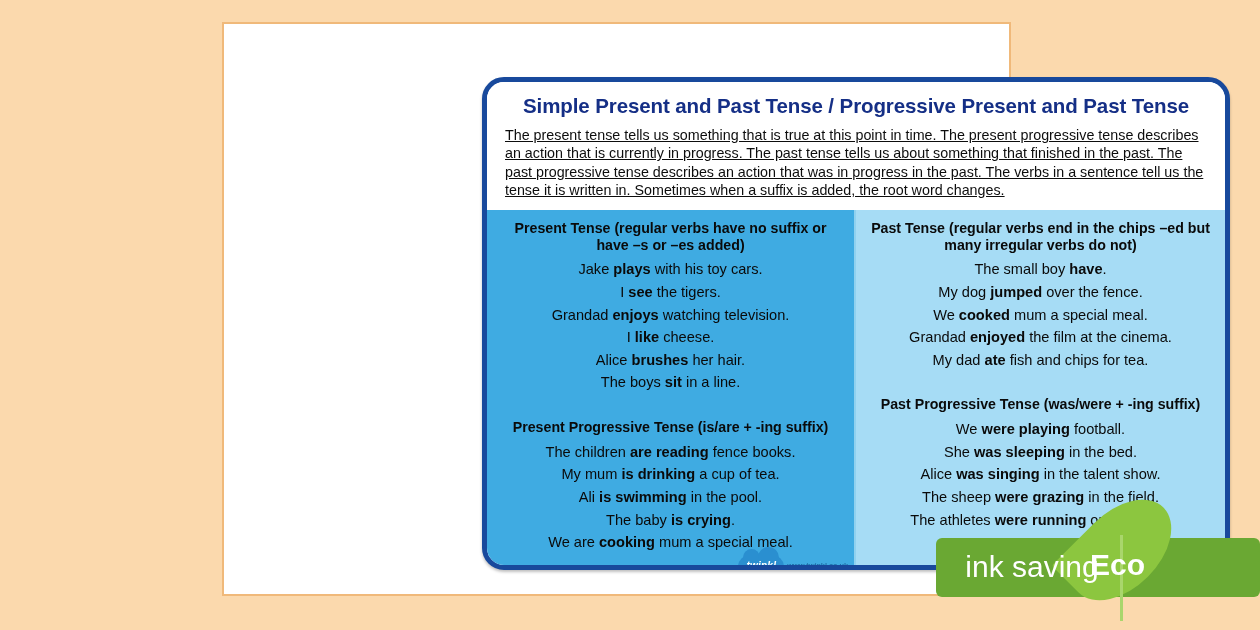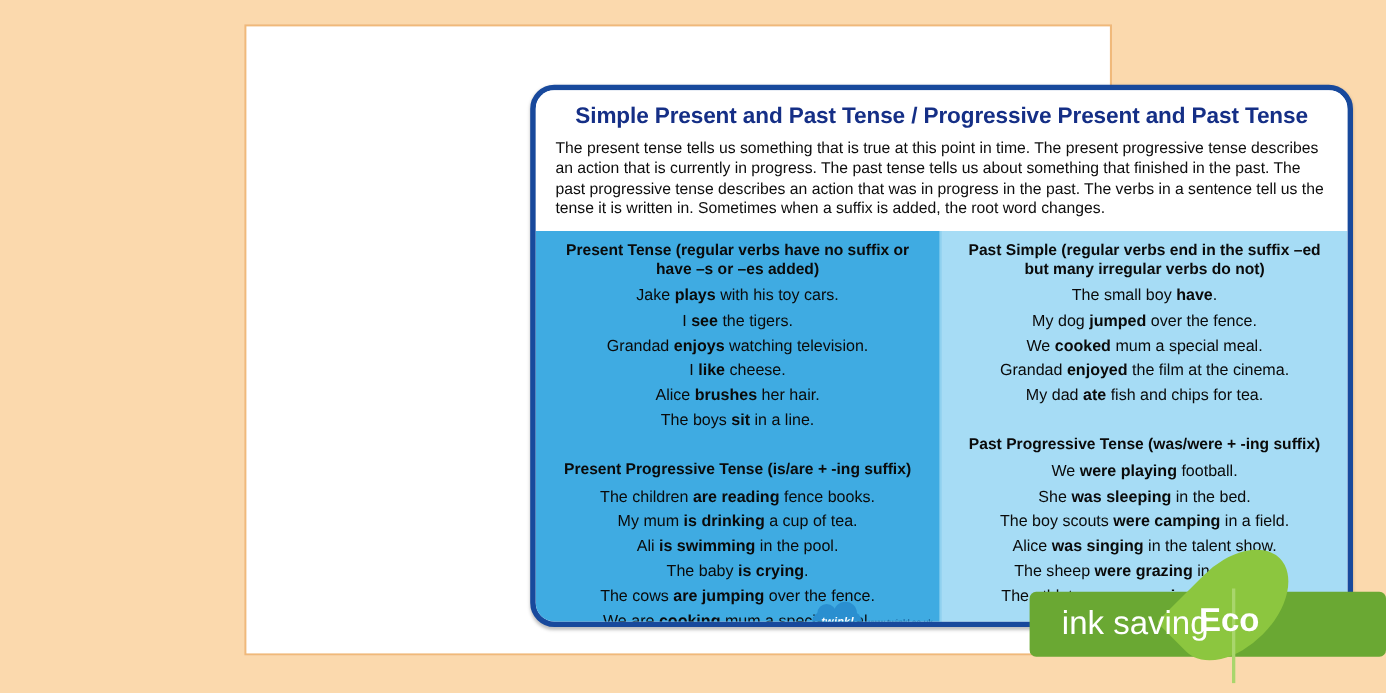--- a/index.html
+++ b/index.html
@@ -60,20 +60,21 @@
     letter-spacing: -0.1px;
     margin: 3px 0 8px 0;
     line-height: 1.1;
   }
   .intro {
     color: #0d0d0d;
     font-size: 14.3px;
     line-height: 1.30;
     text-align: left;
     margin: 0 2px 4px 2px;
+    text-decoration: underline;
   }
 
   
   .columns {
     display: flex;
     width: 100%;
     height: 371px;
   }
   .col {
     flex: 1 1 50%;
@@ -244,50 +245,48 @@
                 <div class="sentence"><span>The boys </span><b>sit</b><span> in a line.</span></div>
               </div>
           </div>
           <div>
             <div class="sec-head second">Present Progressive Tense (is/are + -ing suffix)</div>
             <div>
                 <div class="sentence"><span>The children </span><b>are reading</b><span> fence books.</span></div>
                 <div class="sentence"><span>My mum </span><b>is drinking</b><span> a cup of tea.</span></div>
                 <div class="sentence"><span>Ali </span><b>is swimming</b><span> in the pool.</span></div>
                 <div class="sentence"><span>The baby </span><b>is crying</b><span>.</span></div>
-                <div class="sentence"><span>The cows </span><b>are jumping</b><span> over the fence.</span></div>
                 <div class="sentence"><span>We are </span><b>cooking</b><span> mum a special meal.</span></div>
               </div>
           </div>
 
           <div class="twinkl-wrap">
             <div class="twinkl-cloud">
               <div class="twinkl-word">twinkl</div>
             </div>
             <div class="twinkl-url">www.twinkl.co.uk</div>
           </div>
         </div>
 
         <div class="col col-right">
           <div>
-            <div class="sec-head">Past Simple (regular verbs end in the suffix –ed but many irregular verbs do not)</div>
+            <div class="sec-head">Past Tense (regular verbs end in the chips –ed but many irregular verbs do not)</div>
             <div>
                 <div class="sentence"><span>The small boy </span><b>have</b><span>.</span></div>
                 <div class="sentence"><span>My dog </span><b>jumped</b><span> over the fence.</span></div>
                 <div class="sentence"><span>We </span><b>cooked</b><span> mum a special meal.</span></div>
                 <div class="sentence"><span>Grandad </span><b>enjoyed</b><span> the film at the cinema.</span></div>
                 <div class="sentence"><span>My dad </span><b>ate</b><span> fish and chips for tea.</span></div>
               </div>
           </div>
           <div>
             <div class="sec-head second">Past Progressive Tense (was/were + -ing suffix)</div>
             <div>
                 <div class="sentence"><span>We </span><b>were playing</b><span> football.</span></div>
                 <div class="sentence"><span>She </span><b>was sleeping</b><span> in the bed.</span></div>
-                <div class="sentence"><span>The boy scouts </span><b>were camping</b><span> in a field.</span></div>
                 <div class="sentence"><span>Alice </span><b>was singing</b><span> in the talent show.</span></div>
                 <div class="sentence"><span>The sheep </span><b>were grazing</b><span> in the field.</span></div>
                 <div class="sentence"><span>The athletes </span><b>were running</b><span> on the track.</span></div>
               </div>
           </div>
         </div>
 
       </div>
     </div>
   </div>

